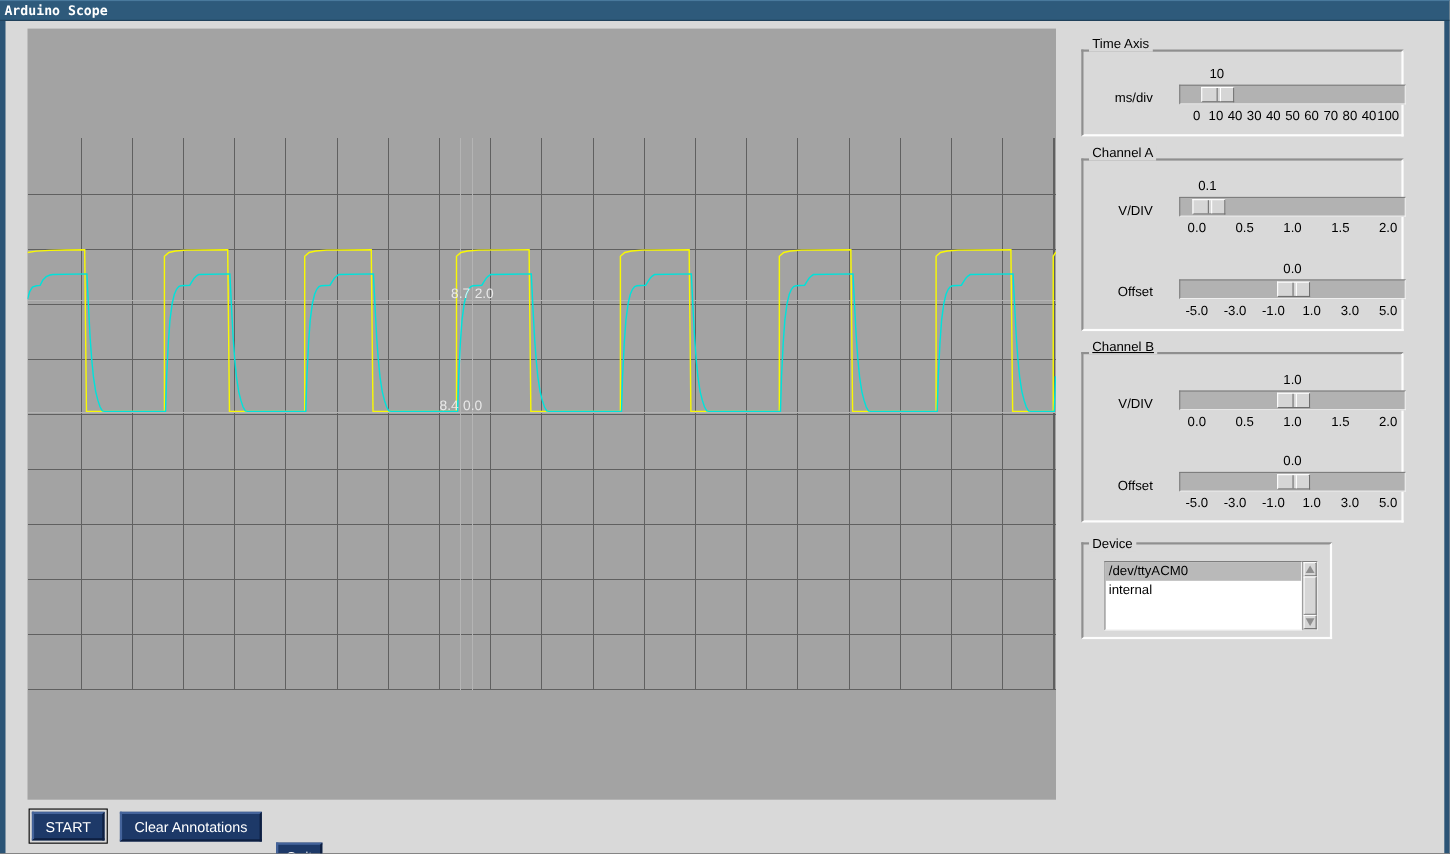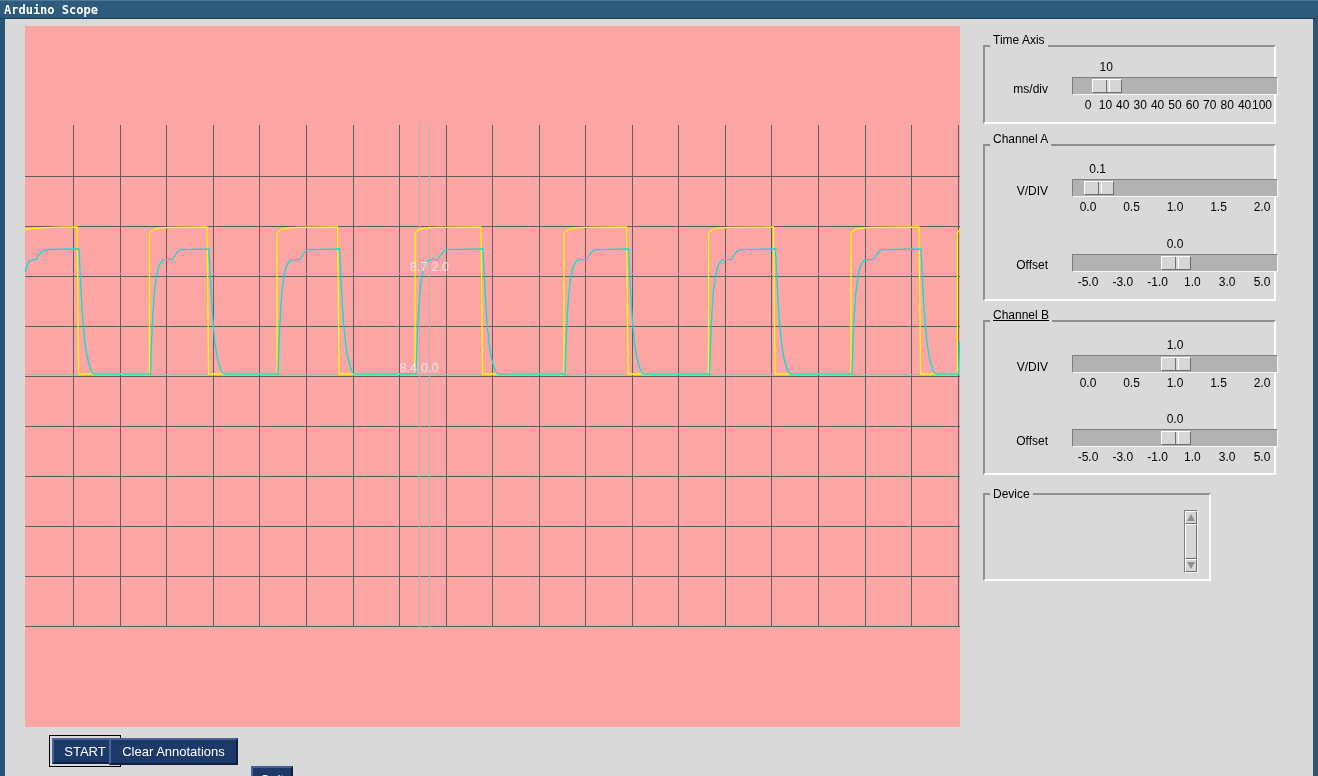--- a/index.html
+++ b/index.html
@@ -7,21 +7,21 @@
           font-family:"Liberation Sans",sans-serif;color:#000;}
   
   .titlebar{position:absolute;left:0;top:0;width:1318px;height:19px;background:#2e5a7b;
             border-top:1px solid #49799c;box-sizing:border-box;border-bottom:1px solid #1d3e57;}
   .titlebar .ttext{position:absolute;left:4px;top:2px;font-family:"DejaVu Sans Mono",monospace;
             font-size:12px;font-weight:bold;color:#ffffff;white-space:pre;}
   .wborder{position:absolute;top:19px;bottom:0;width:5px;background:#2b5476;}
   .wb-left{left:0;} .wb-right{right:0;}
 
   
-  .scope{position:absolute;left:25px;top:26px;width:935px;height:701px;background:#fca5a5;}
+  .scope{position:absolute;left:25px;top:26px;width:935px;height:701px;background:#a3a3a3;}
   .scope svg{display:block;}
 
   
   .gbox{position:absolute;border:2px solid;border-color:#8f8f8f #fdfdfd #fdfdfd #8f8f8f;box-sizing:border-box;}
   .glabel{position:absolute;font-size:12px;background:#d9d9d9;padding:0 3px;white-space:nowrap;z-index:3;}
 
   
   .scale{position:absolute;width:206px;height:56px;margin-left:16px;}
   .scale-value{position:absolute;top:0;height:14px;font-size:12px;transform:translateX(-50%);white-space:nowrap;}
   .trough{position:absolute;left:0;top:17px;width:206px;height:18px;background:#b2b2b2;box-sizing:border-box;
@@ -201,29 +201,33 @@
         <span style="left: 50.8px;">-3.0</span>
         <span style="left: 85.6px;">-1.0</span>
         <span style="left: 120.4px;">1.0</span>
         <span style="left: 155.2px;">3.0</span>
         <span style="left: 190px;">5.0</span>
       </div>
   </div>
 
   <div class="gbox" style="left:983px;top:493px;width:228px;height:88px;"></div>
   <span class="glabel" style="left:990px;top:487px;">Device</span>
+  <div class="listbox">
+      <div class="lrow sel">/dev/ttyACM0</div>
+      <div class="lrow">internal</div>
+    </div>
   <div class="sbar">
     <div class="sarrow">
         <span class="tri-up"></span>
       </div>
     <div class="sthumb"></div>
     <div class="sarrow">
         <span class="tri-dn"></span>
       </div>
   </div>
 
-  <div class="focus-wrap" style="left:26px;top:735px;margin-left:23px;">
+  <div class="focus-wrap" style="left:26px;top:735px;">
     <div class="navy-btn" style="width:66px;height:26px;">START</div>
   </div>
   <div class="navy-btn" style="left:109px;top:738px;width:129px;height:27px;text-align:right;">Clear Annotations</div>
   <div class="navy-btn" style="left:251px;top:738px;width:42px;height:27px;margin-top:28px;">Quit</div>
 
 </div>
 
 </body></html>

